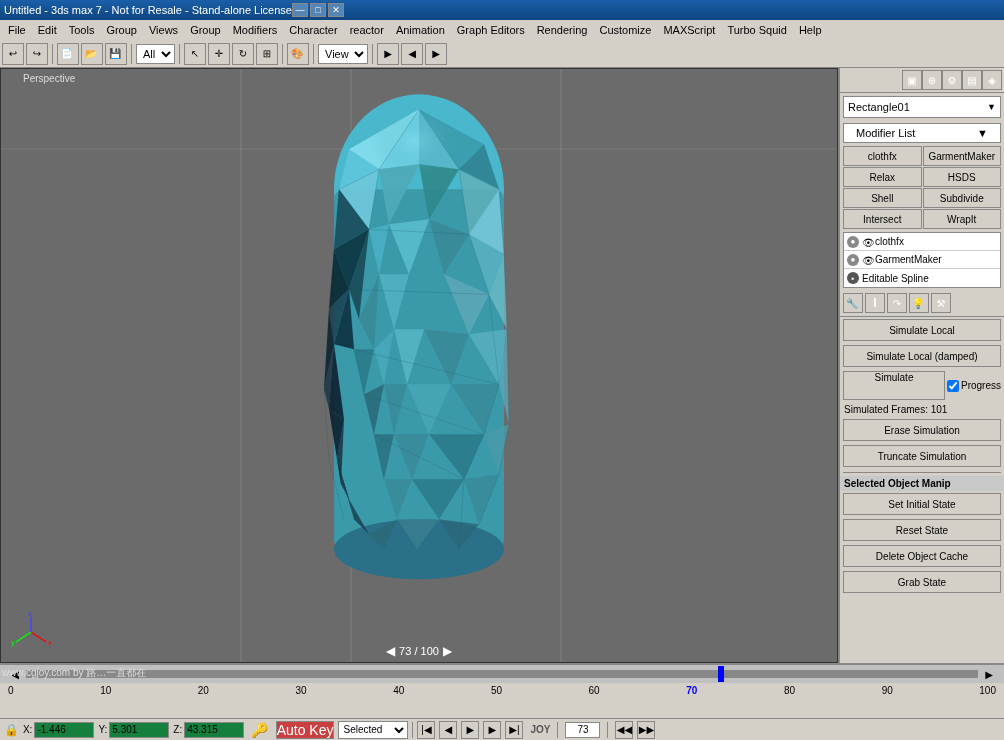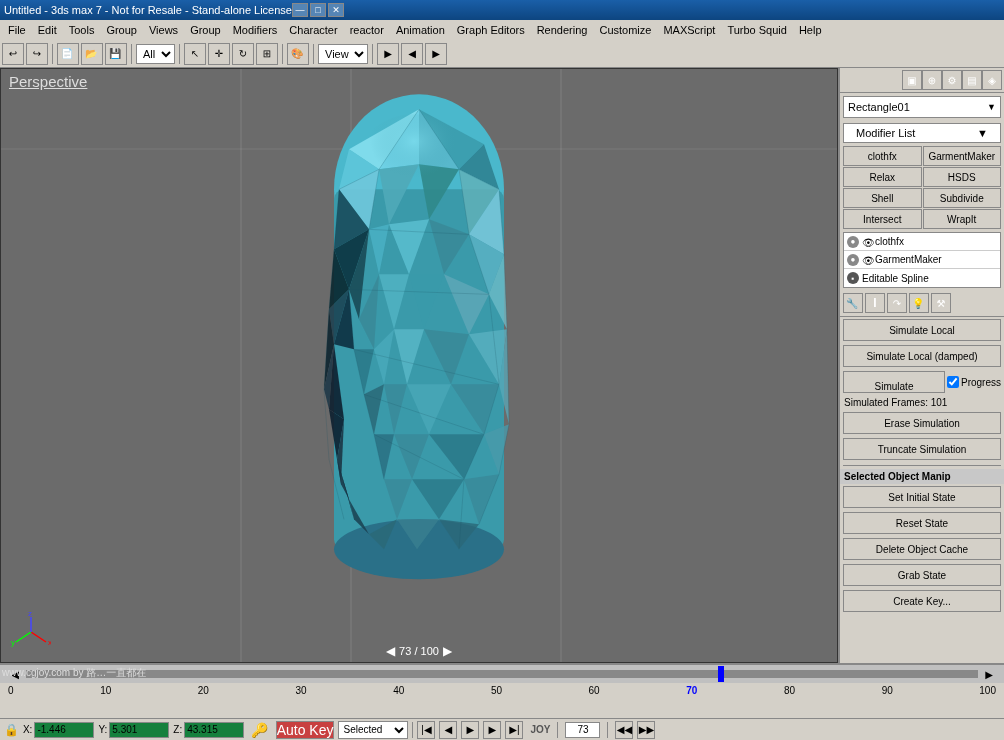--- a/index.html
+++ b/index.html
@@ -55,22 +55,22 @@
     #main-area {
       display: flex; width: 100%; height: calc(740px - 20px - 20px - 28px - 55px - 22px);
     }
 
     
     #viewport {
       flex: 1; background: #6b6b6b; position: relative; overflow: hidden;
       border: 1px solid #333;
     }
     #viewport-label {
-      position: absolute; top: 4px; left: 8px;
-      color: #ddd; font-size: 15px; z-index: 2; text-decoration: underline;
+      position: absolute; top: 4px; left: 22px;
+      color: #ddd; font-size: 10px; z-index: 2;
     }
     #viewport-canvas {
       width: 100%; height: 100%;
       display: flex; align-items: center; justify-content: center;
     }
 
     
     #object-container {
       position: absolute;
       top: 50%; left: 50%;
@@ -141,22 +141,22 @@
     .sim-btn {
       height: 22px; background: #d4d0c8;
       border: 1px solid #888; margin: 2px 3px;
       display: flex; align-items: center; justify-content: center;
       font-size: 10px; color: #000; cursor: pointer;
     }
     .sim-row {
       display: flex; align-items: center; margin: 2px 3px; gap: 2px;
     }
     .sim-row-btn {
-      flex: 1; height: 22px; background: #d4d0c8;
-      border: 1px solid #888; display: flex; align-items: flex-end;
+      flex: 1; height: 29px; background: #d4d0c8;
+      border: 1px solid #888; display: flex; align-items: flex-start;
       justify-content: center; font-size: 10px; color: #000; cursor: pointer;
     }
     .sim-checkbox { width: 12px; height: 12px; }
     .sim-label { font-size: 10px; color: #000; }
     .sim-frames {
       font-size: 10px; color: #000; padding: 2px 4px;
     }
 
     
     #timeline-area {
@@ -548,23 +548,20 @@
     </div>
     <div class="sim-btn">
       <span>Reset State</span>
     </div>
     <div class="sim-btn">
       <span>Delete Object Cache</span>
     </div>
     <div class="sim-btn">
       <span>Grab State</span>
     </div>
-    <div class="sim-btn">
-      <span>Create Key...</span>
-    </div>
   </div>
 </div>
 
 <div id="timeline-area">
 
   <div id="timeline-slider">
     <div class="timeline-arrow">◀</div>
     <div id="timeline-track">
       <div class="tl-pos-indicator"></div>
     </div>

